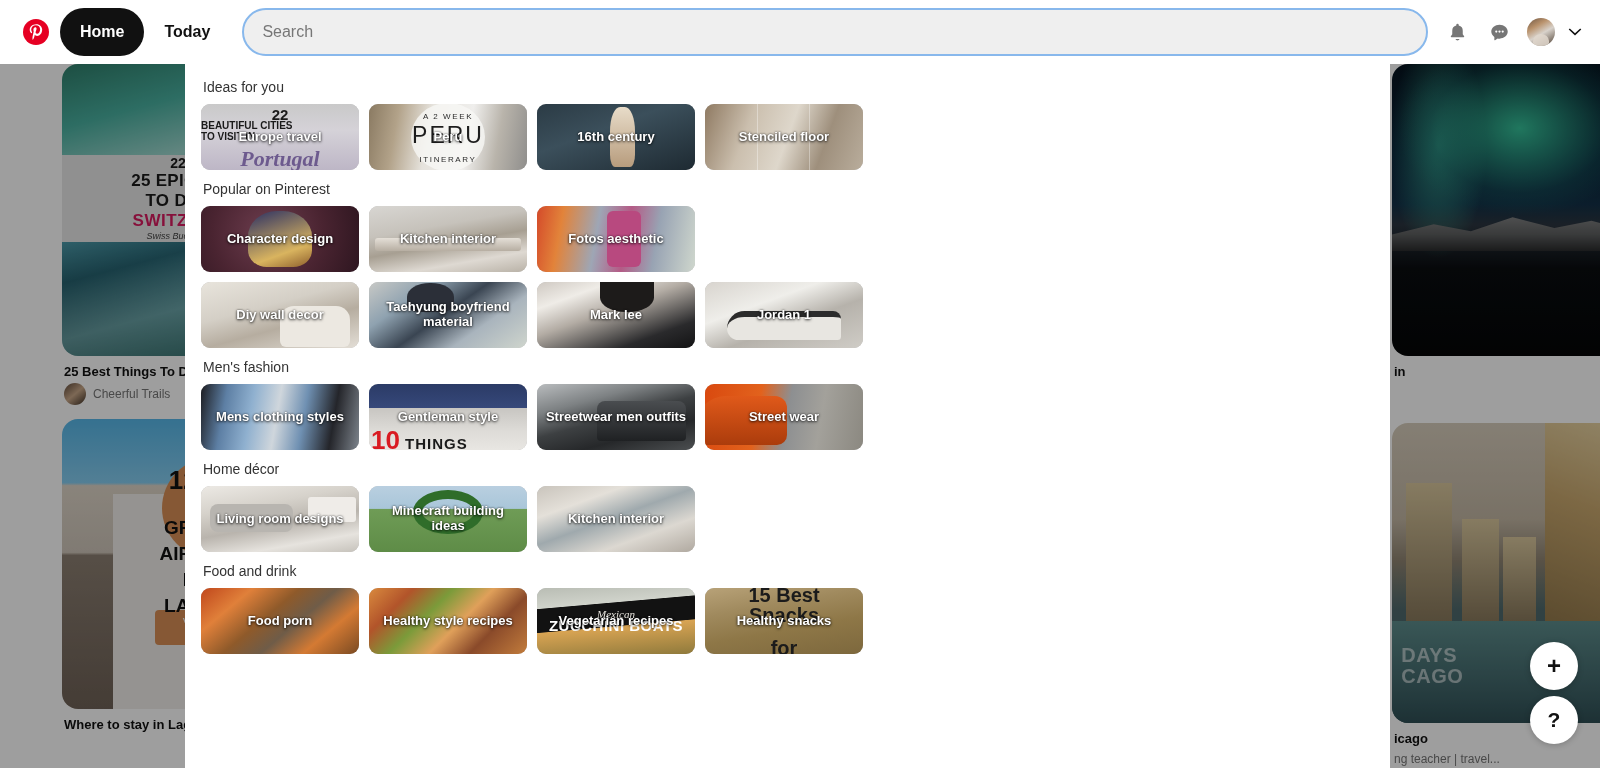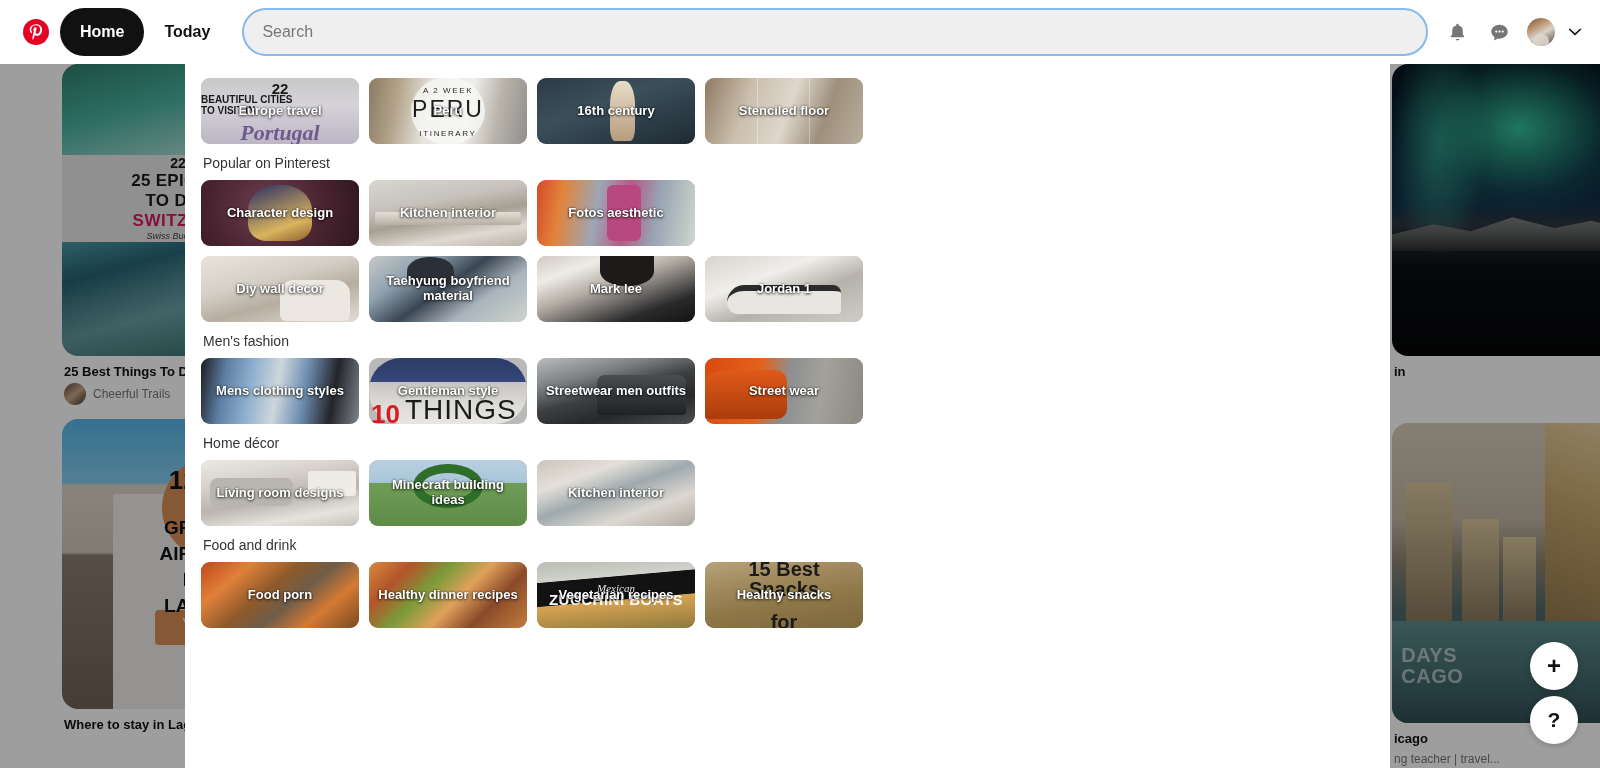--- a/index.html
+++ b/index.html
@@ -323,23 +323,23 @@
   .bg-taehyung{background:linear-gradient(145deg,#c8c9c6 0%,#8fa2b0 26%,#3a4552 48%,#a9b4bd 70%,#cfd5cd 100%);}
   .bg-taehyung .h{position:absolute;left:24%;top:2%;width:30%;height:44%;background:#2b2f38;border-radius:48% 48% 26% 26%;}
 
   .bg-marklee{background:linear-gradient(160deg,#cfc9c2 0%,#efece7 22%,#b3aca4 44%,#2a2a2c 78%,#131314 100%);}
   .bg-marklee .h{position:absolute;left:40%;top:0;width:34%;height:46%;background:#1d1b1a;border-radius:0 0 48% 48%;}
 
   .bg-jordan{background:linear-gradient(160deg,#d8d4ce 0%,#efeeea 34%,#b6b2ab 60%,#cfccc6 100%);}
   .bg-jordan .shoe{position:absolute;left:14%;bottom:12%;width:72%;height:44%;background:#e8e6e1;border-radius:40px 18px 8px 26px;border-top:6px solid #2b2b2b;}
 
   .bg-mensclothing{background:linear-gradient(100deg,#1c1c20 0%,#5d7fa4 16%,#8fb0cf 32%,#cfd6dc 48%,#6f90b2 64%,#24252a 82%,#7d848c 100%);}
-  .bg-gentleman{background:linear-gradient(180deg,#2b3b66 0%,#36487a 36%,#c8c6c2 37%,#dedcd8 72%,#e8e6e2 100%);border-radius:32px;}
+  .bg-gentleman{background:linear-gradient(180deg,#2b3b66 0%,#36487a 36%,#c8c6c2 37%,#dedcd8 72%,#e8e6e2 100%);}
   .bg-gentleman .num{position:absolute;bottom:-6px;left:2px;font-size:26px;font-weight:bold;color:#d91b22;font-family:"Liberation Sans",sans-serif;}
-  .bg-gentleman .wd{position:absolute;bottom:-2px;left:36px;font-size:28px;font-weight:normal;color:#1a1a1a;letter-spacing:1px;}
+  .bg-gentleman .wd{position:absolute;bottom:-2px;left:36px;font-size:15px;font-weight:bold;color:#1a1a1a;letter-spacing:1px;}
 
   .bg-streetwear{background:linear-gradient(165deg,#b9bcbe 0%,#7d8183 28%,#3d4042 50%,#26282a 72%,#4c4f51 100%);}
   .bg-streetwear .car{position:absolute;right:6%;top:26%;width:56%;height:60%;background:linear-gradient(180deg,#4a4d50,#1f2123);border-radius:8px 8px 4px 4px;}
 
   .bg-streetwear2{background:linear-gradient(100deg,#d9490f 0%,#e2621d 34%,#8d8f91 52%,#a3a19b 72%,#8b8880 100%);}
   .bg-streetwear2 .car{position:absolute;left:-6%;top:18%;width:58%;height:74%;background:linear-gradient(180deg,#e0591a,#ab3c0c);border-radius:30px 12px 10px 10px;}
 
   .bg-modernkitchen{background:linear-gradient(165deg,#cfcbc4 0%,#e6e2db 30%,#b4aea5 56%,#d9d5cf 80%,#a8a199 100%);}
   .bg-livingroom{background:linear-gradient(170deg,#ece9e4 0%,#d6d2cb 30%,#b9b4ad 56%,#e6e3de 80%,#c6c2bb 100%);}
   .bg-livingroom .sofa{position:absolute;left:6%;top:28%;width:52%;height:42%;background:#b8b5b0;border-radius:8px;}
@@ -452,20 +452,21 @@
         <div class="pin-user-name" style="margin-left:2px;margin-top:6px;">ng teacher | travel...</div>
       </div>
 
     </div>
   </div>
 
   <div class="scrim"></div>
 
   <div class="dropdown" id="dropdown">
       <div class="section">
+        <div class="section-title">Ideas for you</div>
         <div class="tile-row">
           <div class="tile">
             <div class="bg bg-portugal">
               <div class="t1">22</div>
               <div class="t2">BEAUTIFUL CITIES<br>TO VISIT IN</div>
               <div class="t3">Portugal</div>
             </div>
             <div class="tile-label">Europe travel</div>
           </div>
           <div class="tile">
@@ -593,21 +594,21 @@
       </div>
       <div class="section">
         <div class="section-title">Food and drink</div>
         <div class="tile-row">
           <div class="tile">
             <div class="bg bg-foodporn"></div>
             <div class="tile-label">Food porn</div>
           </div>
           <div class="tile">
             <div class="bg bg-healthydinner"></div>
-            <div class="tile-label">Healthy dinner recipes</div>
+            <div class="tile-label">Healthy style recipes</div>
           </div>
           <div class="tile">
             <div class="bg bg-vegetarian">
               <div class="m">Mexican</div>
               <div class="z">ZUCCHINI BOATS</div>
             </div>
             <div class="tile-label">Vegetarian recipes</div>
           </div>
           <div class="tile">
             <div class="bg bg-healthysnacks">

